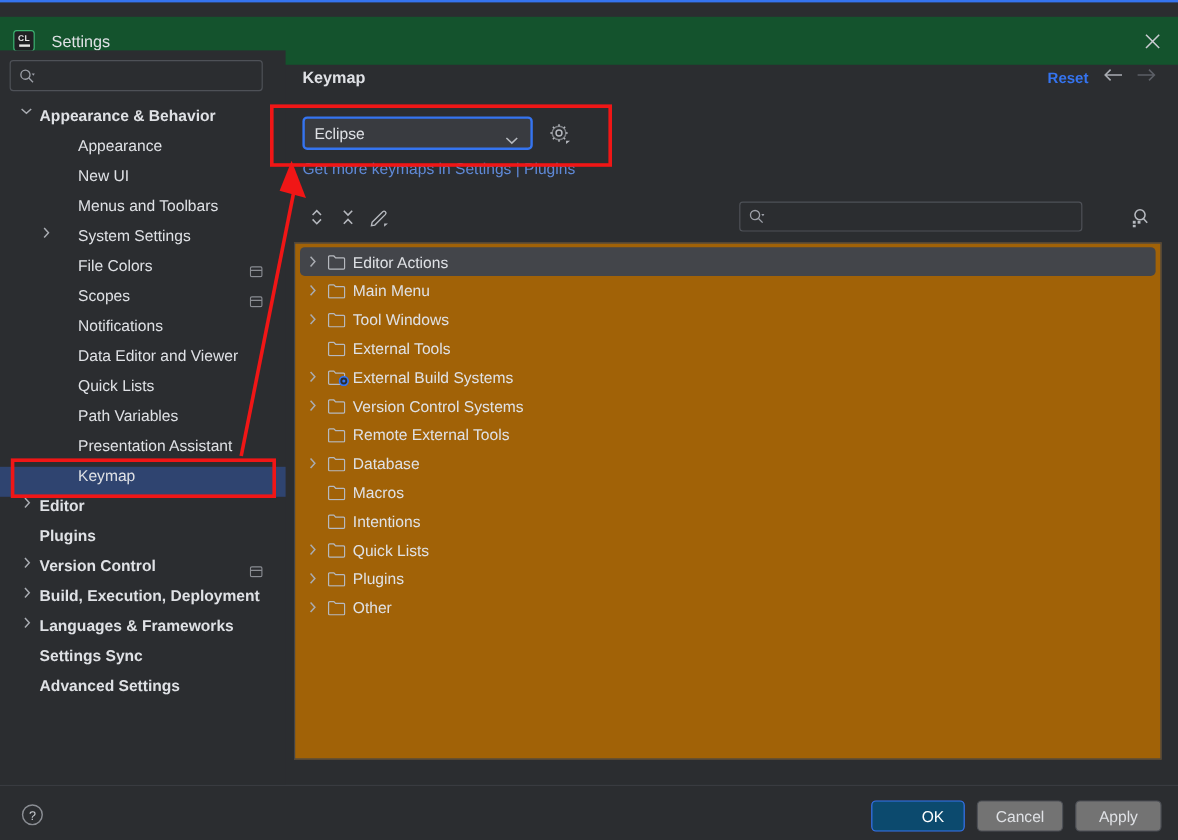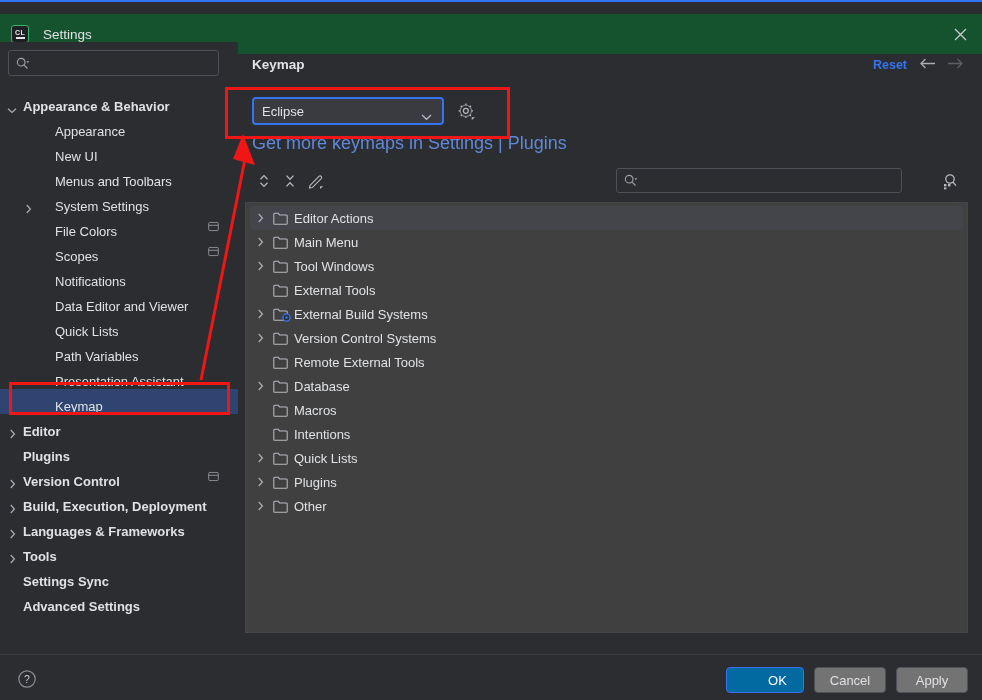--- a/index.html
+++ b/index.html
@@ -54,22 +54,22 @@
   .search-wrap { padding: 8px 8px 0 8px; }
   .search-box {
     width: 211px; height: 26px;
     background: #2b2d30;
     border: 1px solid #4e5157; border-radius: 3px;
     display: flex; align-items: center; padding-left: 7px;
   }
   .tree-list { margin-top: 13px; }
   .srow {
     position: relative;
-    height: 25px; display: flex; align-items: flex-end;
-    font-size: 13px; color: #dfe1e5; padding-left: 4px;
+    height: 25px; display: flex; align-items: flex-start;
+    font-size: 13px; color: #dfe1e5; padding-left: 14px;
     white-space: nowrap;
   }
   .srow.lvl0 { font-weight: bold; }
   .srow .arrow {
     width: 16px; min-width: 16px; display: flex;
     align-items: center; justify-content: center;
   }
   .srow .arrow.spacer { visibility: hidden; }
   .srow .lbl { margin-left: 3px; }
   .srow.indent1 .lbl { margin-left: 19px; }
@@ -118,21 +118,21 @@
   }
   .combo .chev { position: absolute; right: 10px; top: 10px; }
   .gear-btn {
     width: 24px; height: 24px;
     display: flex; align-items: center; justify-content: center;
     position: relative;
   }
 
   .more-link {
     position: absolute; left: 14px; top: 91px;
-    font-size: 18px; color: #5f89d6;
+    font-size: 13px; color: #5f89d6;
   }
 
   .toolbar {
     position: absolute; left: 14px; top: 122px;
     width: 716px; height: 34px;
     display: flex; align-items: center;
   }
   .tb-btn {
     width: 24px; height: 24px; margin-right: 2px;
     display: flex; align-items: center; justify-content: center;
@@ -147,21 +147,21 @@
   }
   .tb-right {
     position: absolute; right: 6px; top: 5px;
     width: 24px; height: 24px;
     display: flex; align-items: center; justify-content: center;
   }
 
   .tree-panel {
     position: absolute; left: 7px; top: 160px;
     width: 723px; height: 431px;
-    background: #404040;
+    background: #a16207;
     border: 1px solid #43454a;
     overflow: hidden;
   }
   .tnode {
     position: relative;
     height: 24px; margin: 0 4px;
     display: flex; align-items: center;
     font-size: 13px; color: #dfe1e5;
     border-radius: 4px;
   }
@@ -196,21 +196,21 @@
     display: flex; gap: 10px;
   }
   .btn {
     min-width: 72px; height: 26px; padding: 0 14px;
     border-radius: 4px; font-size: 13px;
     display: flex; align-items: center; justify-content: center;
     color: #dfe1e5; background: #737373;
     border: 1px solid #4e5157;
   }
   .btn.primary {
-    background: #0369a1; border-color: #3574f0;
+    background: #0c4a6e; border-color: #3574f0;
     color: #ffffff; min-width: 78px; padding-left: 39px;
   }
 
   
   .anno {
     position: absolute; border: 3px solid #f01616;
     pointer-events: none; z-index: 50;
   }
   #anno-dropdown { left: 225px; top: 85px; width: 285px; height: 52px; }
   #anno-keymap   { left: 9px;   top: 380px; width: 221px; height: 33px; }
@@ -347,28 +347,20 @@
         </div>
         <div class="srow lvl0">
           <span class="arrow">
             <svg width="7" height="10" viewBox="0 0 7 10">
               <path d="M1.8 1 L5.4 5 L1.8 9" stroke="#a9acb2" stroke-width="1.25" fill="none"></path>
             </svg>
           </span>
           <span class="lbl">Languages &amp; Frameworks</span>
         </div>
         <div class="srow lvl0">
-          <span class="arrow">
-            <svg width="7" height="10" viewBox="0 0 7 10">
-              <path d="M1.8 1 L5.4 5 L1.8 9" stroke="#a9acb2" stroke-width="1.25" fill="none"></path>
-            </svg>
-          </span>
-          <span class="lbl">Tools</span>
-        </div>
-        <div class="srow lvl0">
           <span class="arrow spacer"></span>
           <span class="lbl">Settings Sync</span>
         </div>
         <div class="srow lvl0">
           <span class="arrow spacer"></span>
           <span class="lbl">Advanced Settings</span>
         </div>
       </div>
   </div>
 

